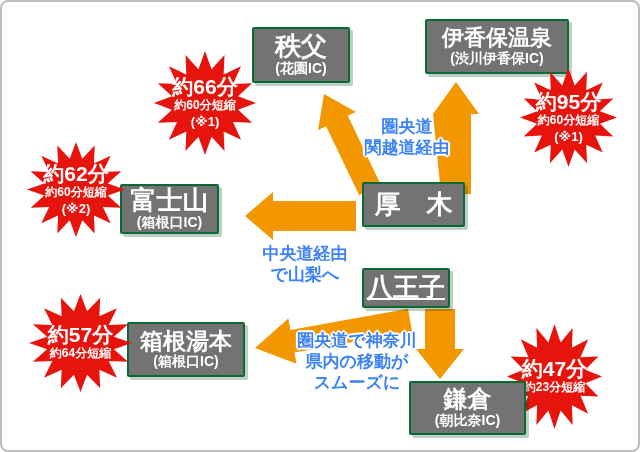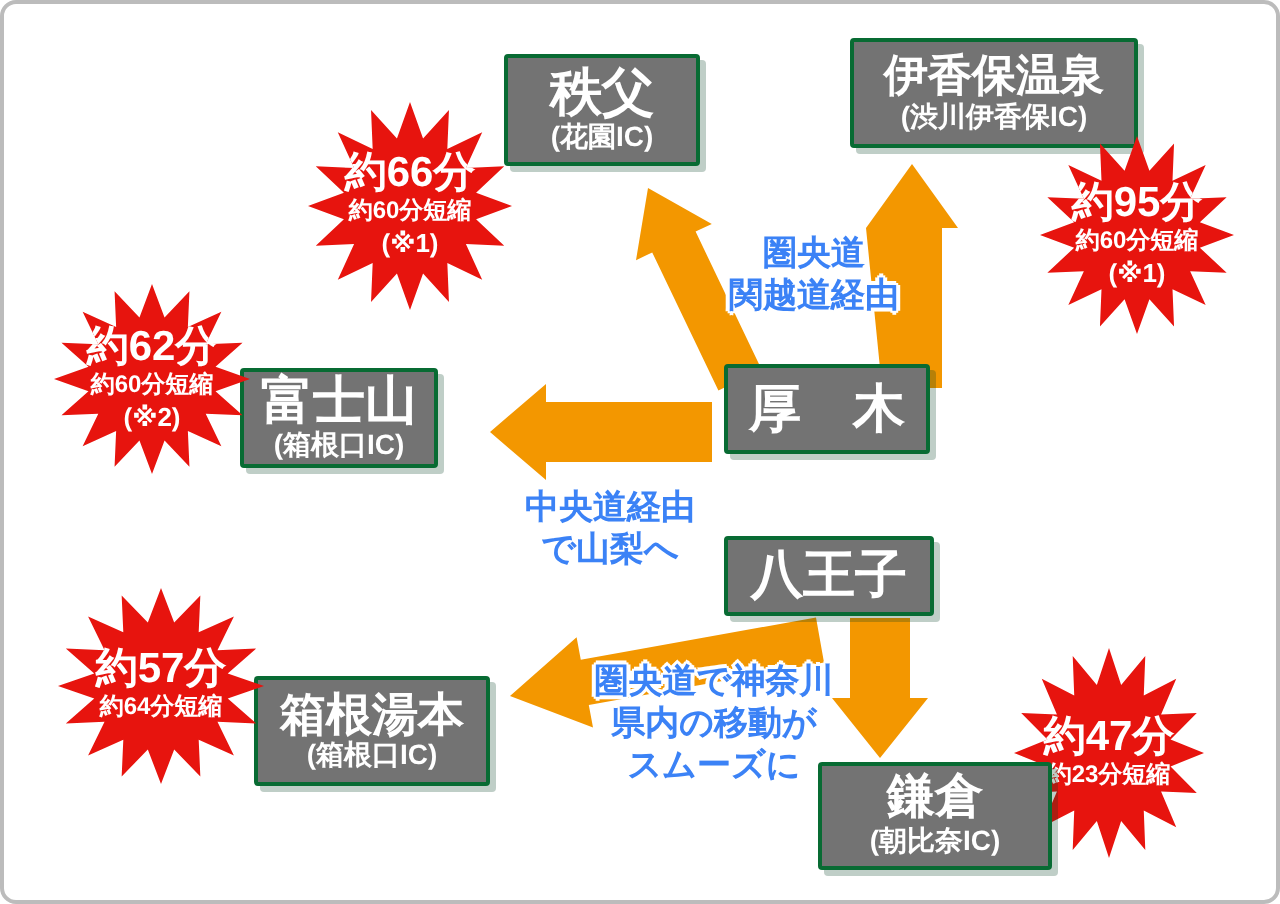--- a/index.html
+++ b/index.html
@@ -27,22 +27,22 @@
     box-shadow:3px 3px 0 rgba(0,60,30,0.25);
     color:#fff;font-weight:bold;text-align:center;
     display:flex;flex-direction:column;align-items:center;justify-content:center;
   }
   .node .title{line-height:1.04;}
   .node .sub{font-size:14px;line-height:1.15;}
   #node-chichibu{left:250px;top:25px;width:98px;height:56px;}   #node-chichibu .title{font-size:26px;}
   #node-ikaho{left:423px;top:17px;width:144px;height:55px;}     #node-ikaho .title{font-size:22px;}
   #node-fuji{left:118px;top:182px;width:99px;height:50px;}      #node-fuji .title{font-size:26px;}
   #node-atsugi{left:360px;top:180px;width:103px;height:45px;}   #node-atsugi .title{font-size:26px;}
-  #node-hachioji{left:360px;top:266px;width:105px;height:40px;} #node-hachioji .title{font-size:26px;}
-  #node-hakone{left:125px;top:336px;width:118px;height:55px;}   #node-hakone .title{font-size:23px;}
+  #node-hachioji{left:360px;top:266px;width:88px;height:40px;text-decoration:underline;} #node-hachioji .title{font-size:26px;}
+  #node-hakone{left:125px;top:320px;width:118px;height:55px;}   #node-hakone .title{font-size:23px;}
   #node-kamakura{left:407px;top:379px;width:117px;height:54px;} #node-kamakura .title{font-size:24px;}
   
   .burst{
     position:absolute;background:#e7140e;color:#fff;font-weight:bold;text-align:center;
     display:flex;flex-direction:column;align-items:center;justify-content:center;
     clip-path:polygon(100% 50%,82.4% 56.4%,96.2% 69.1%,77.4% 68.3%,85.4% 85.4%,
       68.3% 77.4%,69.1% 96.2%,56.4% 82.4%,50% 100%,43.6% 82.4%,30.9% 96.2%,
       31.7% 77.4%,14.6% 85.4%,22.6% 68.3%,3.8% 69.1%,17.6% 56.4%,0% 50%,
       17.6% 43.6%,3.8% 30.9%,22.6% 31.7%,14.6% 14.6%,31.7% 22.6%,30.9% 3.8%,
       43.6% 17.6%,50% 0%,56.4% 17.6%,69.1% 3.8%,68.3% 22.6%,85.4% 14.6%,

